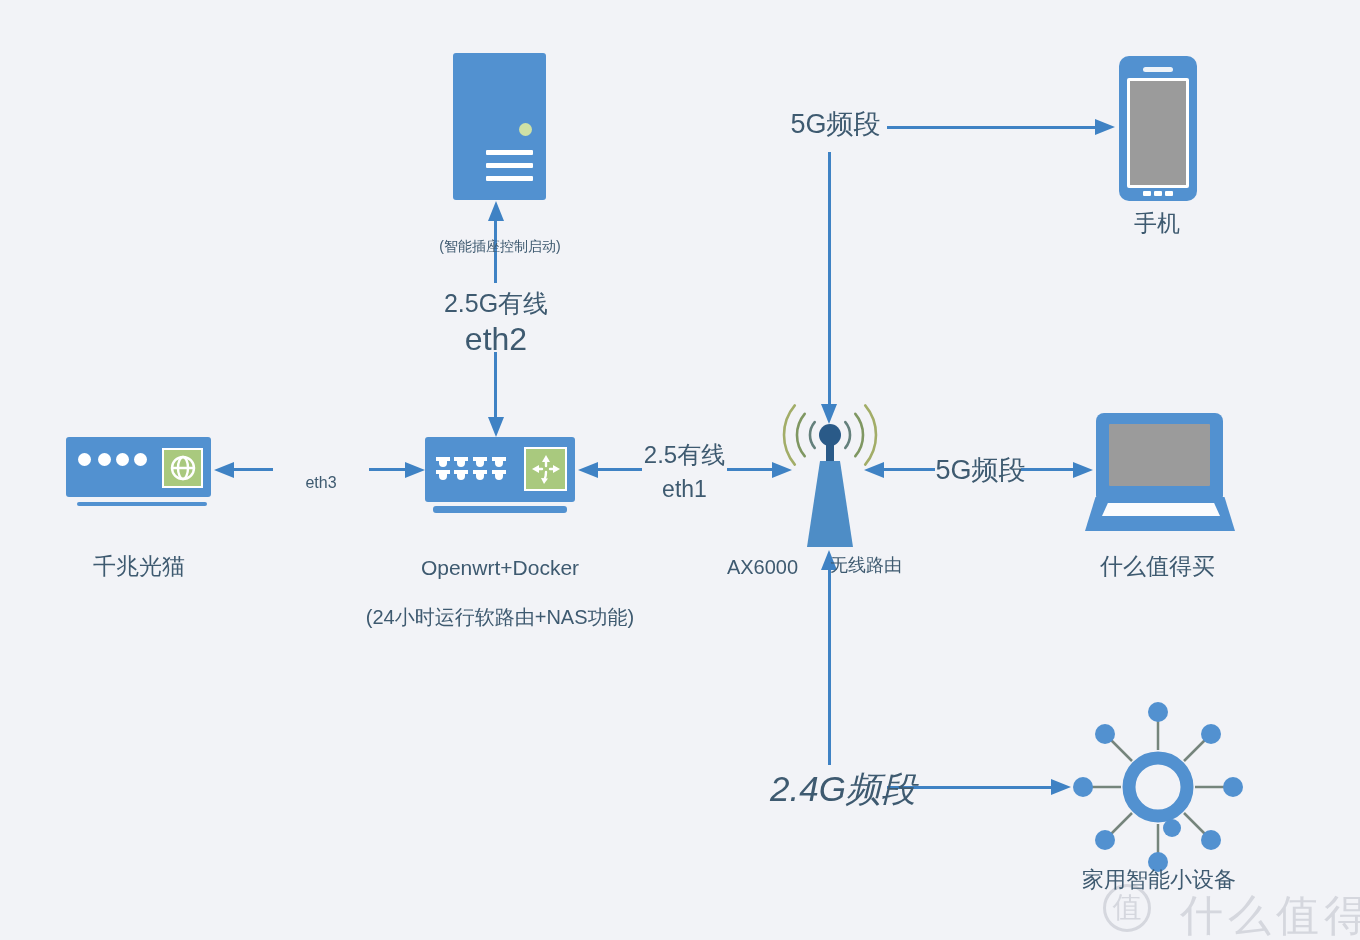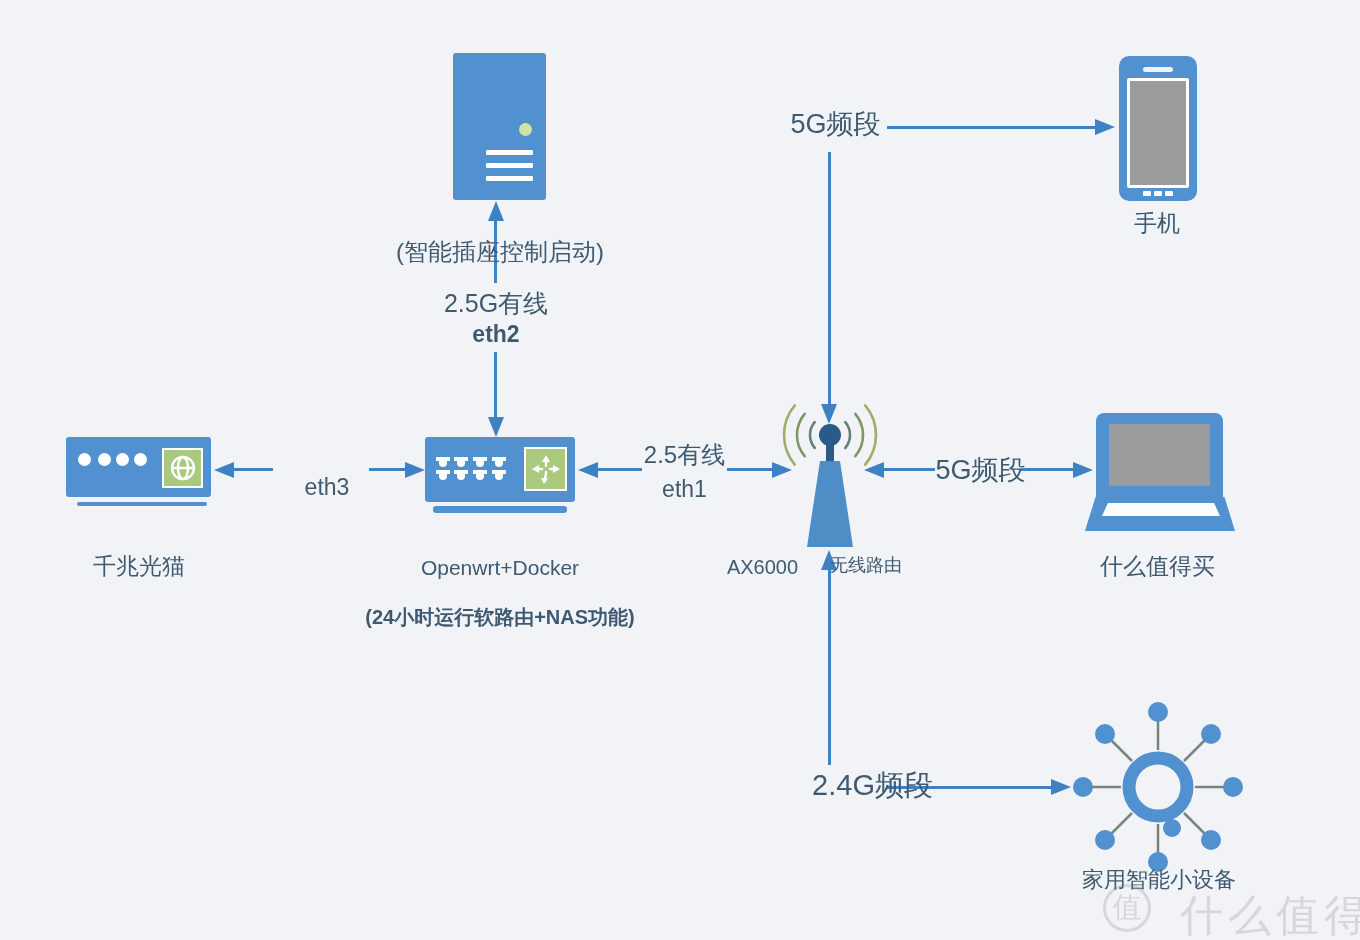--- a/index.html
+++ b/index.html
@@ -192,39 +192,39 @@
     <circle cx="114" cy="140" r="9" class="f-dev"></circle>
   </svg>
 
   <div class="abs" style="left:1095px;top:875px;width:280px;height:70px;">
     <div class="wm-badge" style="left:8px;top:9px;">
       <span>值</span>
     </div>
     <div class="wm-text" style="left:85px;top:12px;">什么值得买</div>
   </div>
 
-  <div class="lbl" style="left:360px;top:238px;width:280px;font-size:24px;">(智能插座控制启动)</div>
+  <div class="lbl" style="left:360px;top:238px;width:280px;font-size:14px;">(智能插座控制启动)</div>
 
   <div class="lbl" style="left:396px;top:289px;width:200px;font-size:25px;">2.5G有线</div>
-  <div class="lbl" style="left:396px;top:321px;width:200px;font-size:23px;font-weight:bold;">eth2</div>
+  <div class="lbl" style="left:396px;top:321px;width:200px;font-size:32px;">eth2</div>
 
   <div class="lbl" style="left:49px;top:553px;width:180px;font-size:23px;">千兆光猫</div>
 
-  <div class="lbl" style="left:232px;top:474px;width:190px;font-size:23px;">eth3</div>
+  <div class="lbl" style="left:226px;top:474px;width:190px;font-size:16px;">eth3</div>
 
   <div class="lbl" style="left:370px;top:556px;width:260px;font-size:21px;">Openwrt+Docker</div>
-  <div class="lbl" style="left:340px;top:606px;width:320px;font-size:20px;font-weight:bold;">(24小时运行软路由+NAS功能)</div>
+  <div class="lbl" style="left:340px;top:606px;width:320px;font-size:20px;">(24小时运行软路由+NAS功能)</div>
 
   <div class="lbl" style="left:592px;top:441px;width:185px;font-size:24px;">2.5有线</div>
   <div class="lbl" style="left:592px;top:476px;width:185px;font-size:23px;">eth1</div>
 
   <div class="lbl" style="left:720px;top:556px;width:85px;font-size:20px;">AX6000</div>
   <div class="lbl" style="left:816px;top:555px;width:100px;font-size:18px;">无线路由</div>
 
   <div class="lbl" style="left:783px;top:109px;width:105px;font-size:27px;">5G频段</div>
   <div class="lbl" style="left:928px;top:455px;width:105px;font-size:27px;">5G频段</div>
-  <div class="lbl" style="left:810px;top:769px;width:125px;font-size:29px;">2.4G频段</div>
+  <div class="lbl" style="left:770px;top:769px;width:125px;font-size:35px;font-style:italic;">2.4G频段</div>
 
   <div class="lbl" style="left:1107px;top:210px;width:100px;font-size:23px;">手机</div>
   <div class="lbl" style="left:1080px;top:553px;width:155px;font-size:23px;">什么值得买</div>
   <div class="lbl" style="left:1070px;top:867px;width:178px;font-size:22px;">家用智能小设备</div>
 
 </div>
 
 </body></html>

